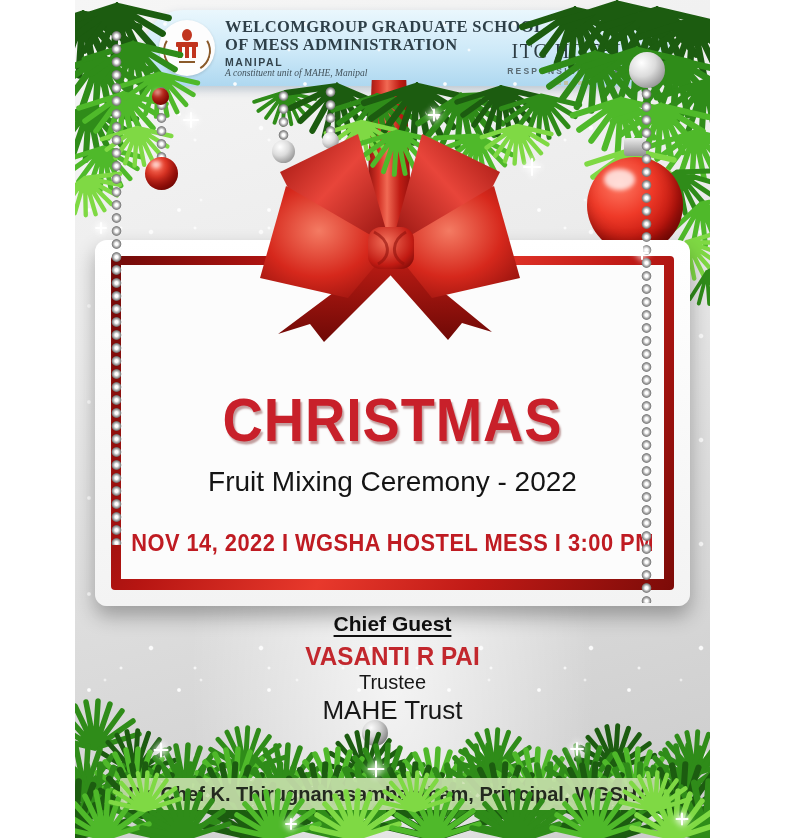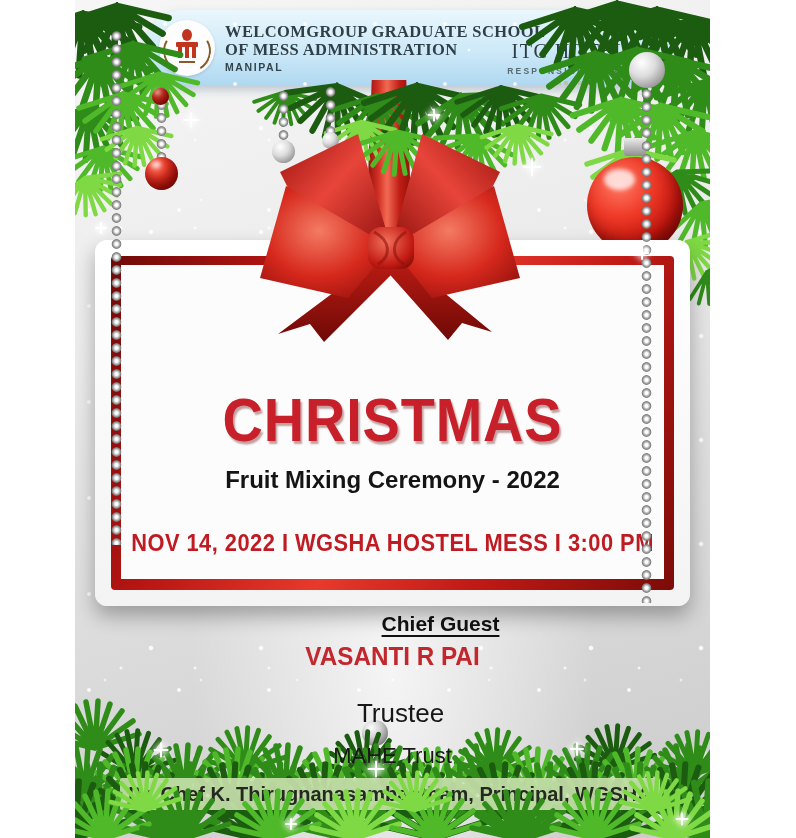--- a/index.html
+++ b/index.html
@@ -84,32 +84,32 @@
     background:linear-gradient(#ffffff,#f3f3f3);border-radius:12px;
     box-shadow:0 10px 20px rgba(0,0,0,.30);}
   .card-frame{position:absolute;left:16px;top:16px;right:16px;bottom:16px;border-radius:4px;
     background:linear-gradient(115deg,#6f0a08 0%,#b61512 25%,#e8392c 50%,#c01a16 72%,#7c0b08 100%);}
   .card-inner{position:absolute;left:10px;top:9px;right:10px;bottom:11px;background:#fcfcfc;}
   .card-text{position:absolute;left:0;width:100%;text-align:center;}
   .invite-line{top:102px;font-family:"DejaVu Serif",serif;font-style:italic;font-weight:600;
     font-size:27px;letter-spacing:1.5px;color:#181818;}
   .event-title{top:144px;font-size:62px;font-weight:bold;color:#c8202a;letter-spacing:1px;
     transform:scaleX(.9);text-shadow:2px 3px 2px rgba(100,8,8,.38);}
-  .event-name{top:226px;font-size:24px;font-weight:bold;color:#141414;}
+  .event-name{top:226px;font-size:28px;font-weight:normal;color:#141414;}
   .event-details{top:290px;font-size:23px;font-weight:bold;color:#bf1b22;
     letter-spacing:.5px;transform:scaleX(.95);}
 
   
   .guest-block{position:absolute;left:0;top:0;width:635px;z-index:18;text-align:center;}
   .guest-heading{position:absolute;left:0;width:100%;top:612px;font-size:21px;font-weight:bold;color:#111;
-    text-decoration:underline;text-decoration-thickness:2px;text-underline-offset:4px;padding-left:48px;}
+    text-decoration:underline;text-decoration-thickness:2px;text-underline-offset:4px;}
   .guest-name{position:absolute;left:0;width:100%;top:642px;font-size:25px;font-weight:bold;
     color:#c2272d;transform:scaleX(.97);}
-  .guest-designation{position:absolute;left:8px;width:100%;top:671px;font-size:26px;color:#171717;margin-top:27px;}
-  .guest-org{position:absolute;left:0;width:100%;top:695px;font-size:22px;color:#171717;margin-top:48px;}
+  .guest-designation{position:absolute;left:0;width:100%;top:671px;font-size:20px;color:#171717;}
+  .guest-org{position:absolute;left:0;width:100%;top:695px;font-size:26px;color:#171717;}
 
   
   .footer-band{position:absolute;left:45px;top:778px;width:540px;height:32px;z-index:15;
     background:rgba(206,228,178,.88);border-radius:2px;display:flex;align-items:center;justify-content:center;}
   .footer-text{font-size:20px;font-weight:bold;color:#23291f;white-space:nowrap;}
 </style>
 </head>
 <body>
 
 <div class="poster">
@@ -186,20 +186,21 @@
         <div class="wg-bar"></div>
       <div class="wg-leg l1"></div>
         <div class="wg-leg l2"></div>
         <div class="wg-leg l3"></div>
       <div class="wg-base"></div>
     </div>
     <div class="school-text">
       <div class="school-name">WELCOMGROUP GRADUATE SCHOOL</div>
       <div class="school-name">OF MESS ADMINISTRATION</div>
       <div class="school-city">MANIPAL</div>
+      <div class="school-affil">A constituent unit of MAHE, Manipal</div>
     </div>
     <div class="itc-block">
       <svg width="20" height="18" viewBox="0 0 20 18">
         <path d="M2 2 H18 V16 L10 10.5 L2 16 Z" fill="none" stroke="#b59a55" stroke-width="2.4"></path>
       </svg>
       <div class="itc-name">ITC HOTELS</div>
       <div class="itc-tagline">RESPONSIBLE LUXURY</div>
       <div class="itc-squiggle"></div>
     </div>
   </div>

